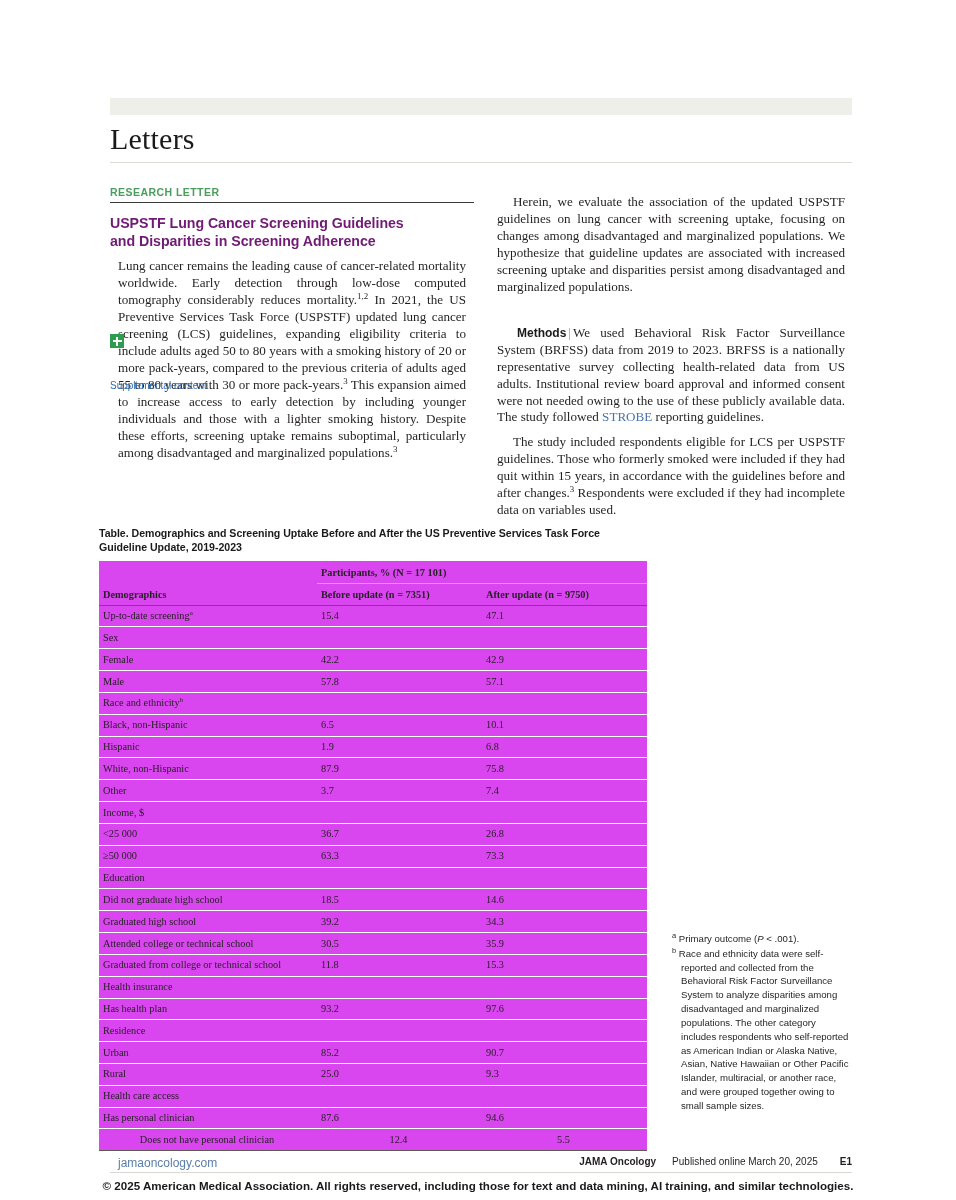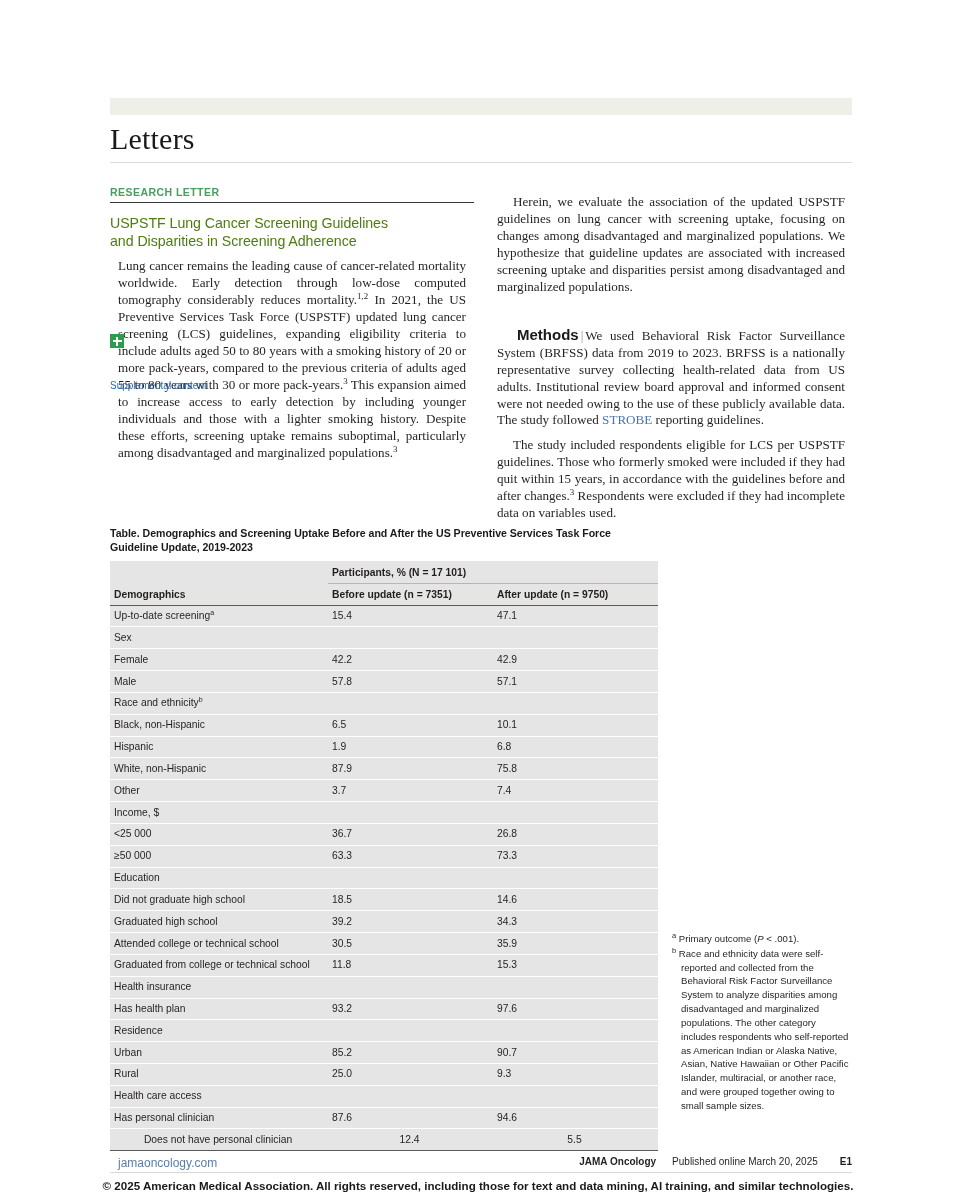--- a/index.html
+++ b/index.html
@@ -77,23 +77,23 @@
     line-height: 1.2;
     padding-bottom: 3px;
   }
   .kicker-rule {
     border-bottom: 1.5px solid #3a3a3a;
     margin-bottom: 11px;
   }
 
   .article-title {
     font-size: 14.2px;
-    font-weight: normal;
+    font-weight: bold;
     line-height: 1.29;
-    color: #4d7c0f;
+    color: #701a75;
     margin-bottom: 8px;
     letter-spacing: -0.05px;
   }
 
   .bodytext {
     font-family: "Liberation Serif", serif;
     font-size: 13.1px;
     line-height: 1.295;
     color: #231f20;
     text-align: justify;
@@ -129,54 +129,54 @@
     font-family: "Liberation Sans", sans-serif;
     font-size: 10px;
     color: #2B6CB0;
     line-height: 1.2;
     white-space: nowrap;
     margin-top: 32px;
   }
 
   .sec-head {
     font-family: "Liberation Sans", sans-serif;
-    font-size: 15px;
+    font-size: 12px;
     font-weight: bold;
     color: #1a1a1a;
     padding-left: 20px;
   }
   .sec-bar {
     color: #8f9b8f;
     font-weight: normal;
     padding: 0 2px;
   }
   .inline-link { color: #4A72AD; }
 
   
   .table-wrap {
     position: absolute;
-    left: 110px;
+    left: 99px;
     top: 527px;
     width: 548px;
   }
   .table-caption {
     font-family: "Liberation Sans", sans-serif;
     font-size: 10.6px;
     font-weight: bold;
     line-height: 1.32;
     color: #1a1a1a;
     margin-bottom: 6px;
     letter-spacing: -0.03px;
   }
   table.data {
     border-collapse: collapse;
     width: 548px;
     table-layout: fixed;
-    background: #e5e5e5;
-    font-family: Liberation Sans, sans-serif;
+    background: #d946ef;
+    font-family: Liberation Serif, serif;
   }
   table.data col.c1 { width: 218px; }
   table.data col.c2 { width: 165px; }
   table.data col.c3 { width: 165px; }
 
   table.data td, table.data th {
     font-size: 10.3px;
     color: #231f20;
     text-align: left;
     font-weight: normal;

